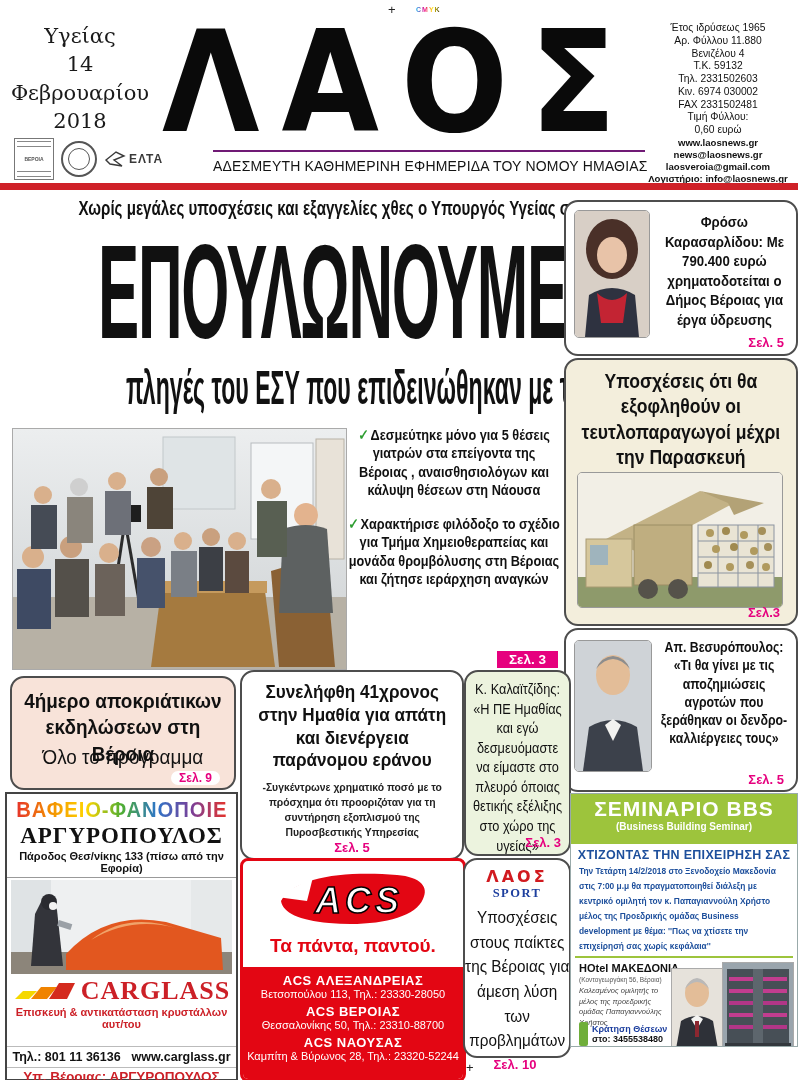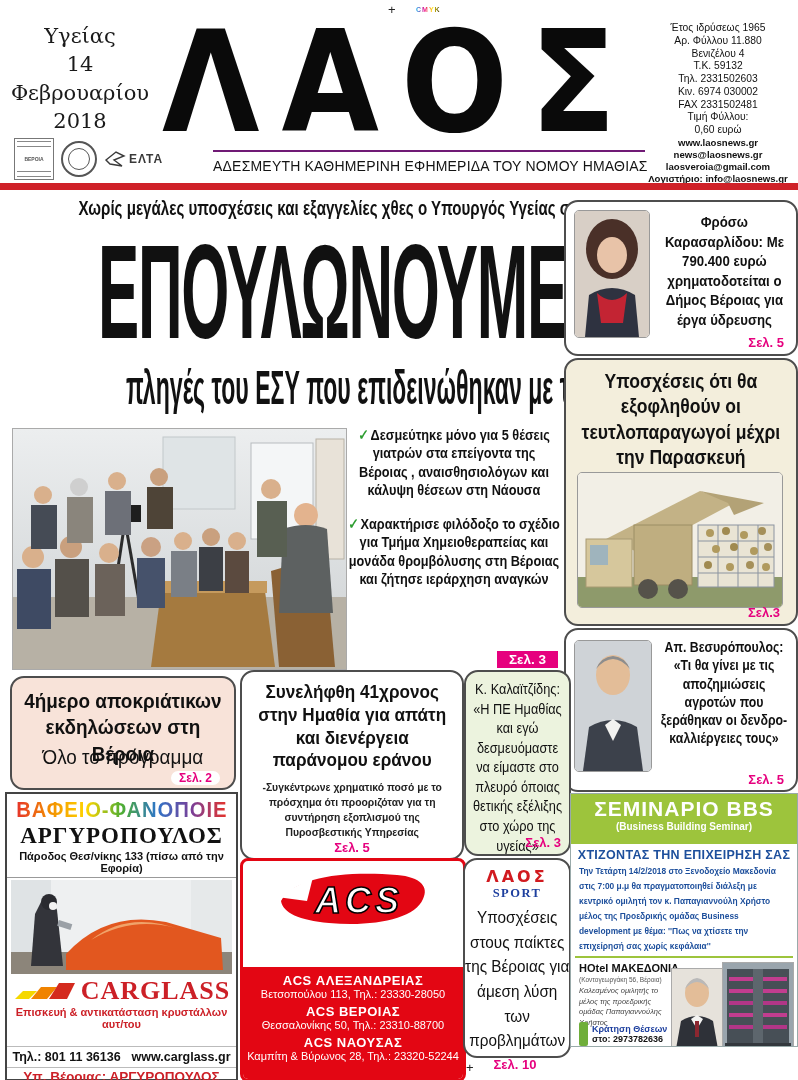--- a/index.html
+++ b/index.html
@@ -316,21 +316,21 @@
         <polygon points="30,84 38,100 46,84 38,78" fill="#f2f2f0"></polygon>
       </svg>
     </div>
     <div class="vesy-title scaled">Απ. Βεσυρόπουλος: «Τι θα γίνει με τις αποζημιώσεις αγροτών που ξεράθηκαν οι δενδρο- καλλιέργειες τους»</div>
     <div class="pref" style="right:12px;bottom:3px;">Σελ. 5</div>
   </div>
 
   <div class="box box-carnival">
     <div class="carn-title scaled">4ήμερο αποκριάτικων εκδηλώσεων στη Βέροια</div>
     <div class="carn-sub scaled">Όλο το πρόγραμμα</div>
-    <div class="pref pill" style="right:14px;bottom:3px;font-size:12px;">Σελ. 2</div>
+    <div class="pref pill" style="right:14px;bottom:3px;font-size:12px;">Σελ. 9</div>
   </div>
 
   <div class="box box-arrest">
     <div class="arrest-title scaled">Συνελήφθη 41χρονος στην Ημαθία για απάτη και διενέργεια παράνομου εράνου</div>
     <div class="arrest-sub scaled">-Συγκέντρωνε χρηματικό ποσό με το πρόσχημα ότι προοριζόταν για τη συντήρηση εξοπλισμού της Πυροσβεστικής Υπηρεσίας</div>
     <div class="pref arrest-pref">Σελ. 5</div>
   </div>
 
   <div class="box box-kalaitzidis">
     <div class="kala-text scaled">Κ. Καλαϊτζίδης: «Η ΠΕ Ημαθίας και εγώ δεσμευόμαστε να είμαστε στο πλευρό όποιας θετικής εξέλιξης στο χώρο της υγείας»</div>
@@ -370,20 +370,21 @@
 
   </div>
 
   <div class="abs ad-acs">
     <div class="acs-top">
       <svg width="160" height="62" viewBox="0 0 160 62" style="margin-top:8px;">
         <path d="M8,32 C22,8 70,2 124,6 C148,8 156,18 150,30 C142,50 100,58 56,54 C26,51 10,44 8,32 Z" fill="#e30613"></path>
         <path d="M4,28 L40,8 L34,32 Z" fill="#ffffff"></path>
         <text x="86" y="44" text-anchor="middle" font-family="Liberation Sans, sans-serif" font-size="36" font-style="italic" font-weight="bold" fill="#ffffff" stroke="#000000" stroke-width="1.6" letter-spacing="4">ACS</text>
       </svg>
+      <div class="acs-tagline">Τα πάντα, παντού.</div>
     </div>
     <div class="acs-red">
       <div class="acs-branch-name">ACS ΑΛΕΞΑΝΔΡΕΙΑΣ</div>
       <div class="acs-branch-addr">Βετσοπούλου 113, Τηλ.: 23330-28050</div>
       <div class="acs-branch-name">ACS ΒΕΡΟΙΑΣ</div>
       <div class="acs-branch-addr">Θεσσαλονίκης 50, Τηλ.: 23310-88700</div>
       <div class="acs-branch-name">ACS ΝΑΟΥΣΑΣ</div>
       <div class="acs-branch-addr">Καμπίτη &amp; Βύρωνος 28, Τηλ.: 23320-52244</div>
     </div>
   </div>
@@ -404,21 +405,21 @@
     <div class="bbs-body">Την Τετάρτη 14/2/2018 στο Ξενοδοχείο Μακεδονία στις 7:00 μ.μ θα πραγματοποιηθεί διάλεξη με κεντρικό ομιλητή τον κ. Παπαγιαννούλη Χρήστο μέλος της Προεδρικής ομάδας Business development με θέμα: ''Πως να χτίσετε την επιχείρησή σας χωρίς κεφάλαια''</div>
     <div class="bbs-div"></div>
     <div class="bbs-bottom">
       <div class="bbs-hotel">HOtel ΜΑΚΕΔΟΝΙΑ</div>
       <div class="bbs-hotel-addr">(Κοντογεωργάκη 56, Βέροια)</div>
       <div class="bbs-guest">Καλεσμένος ομιλητής το μέλος της προεδρικής ομάδας Παπαγιαννούλης Χρήστος</div>
       <div class="bbs-booking">
         <div class="bar"></div>
         <div>
           <div class="t1">Κράτηση Θέσεων</div>
-          <div class="t2">στο: 2973782636</div>
+          <div class="t2">στο: 3455538480</div>
         </div>
       </div>
       <div class="bbs-note">Θα τηρηθεί σειρά προτεραιότητας</div>
       <div class="bbs-portrait">
         <svg width="50" height="80" viewBox="0 0 50 80" preserveAspectRatio="none">
           <rect width="50" height="80" fill="#e6e2db"></rect>
           <ellipse cx="25" cy="24" rx="12" ry="14" fill="#e3bd98"></ellipse>
           <path d="M13 20 Q25 6 37 20 Q33 10 25 9 Q17 10 13 20 Z" fill="#b9b9b9"></path>
           <path d="M4 80 L9 52 Q25 42 41 52 L46 80 Z" fill="#2e3138"></path>
           <polygon points="19,50 25,60 31,50 25,46" fill="#f4f4f2"></polygon>

